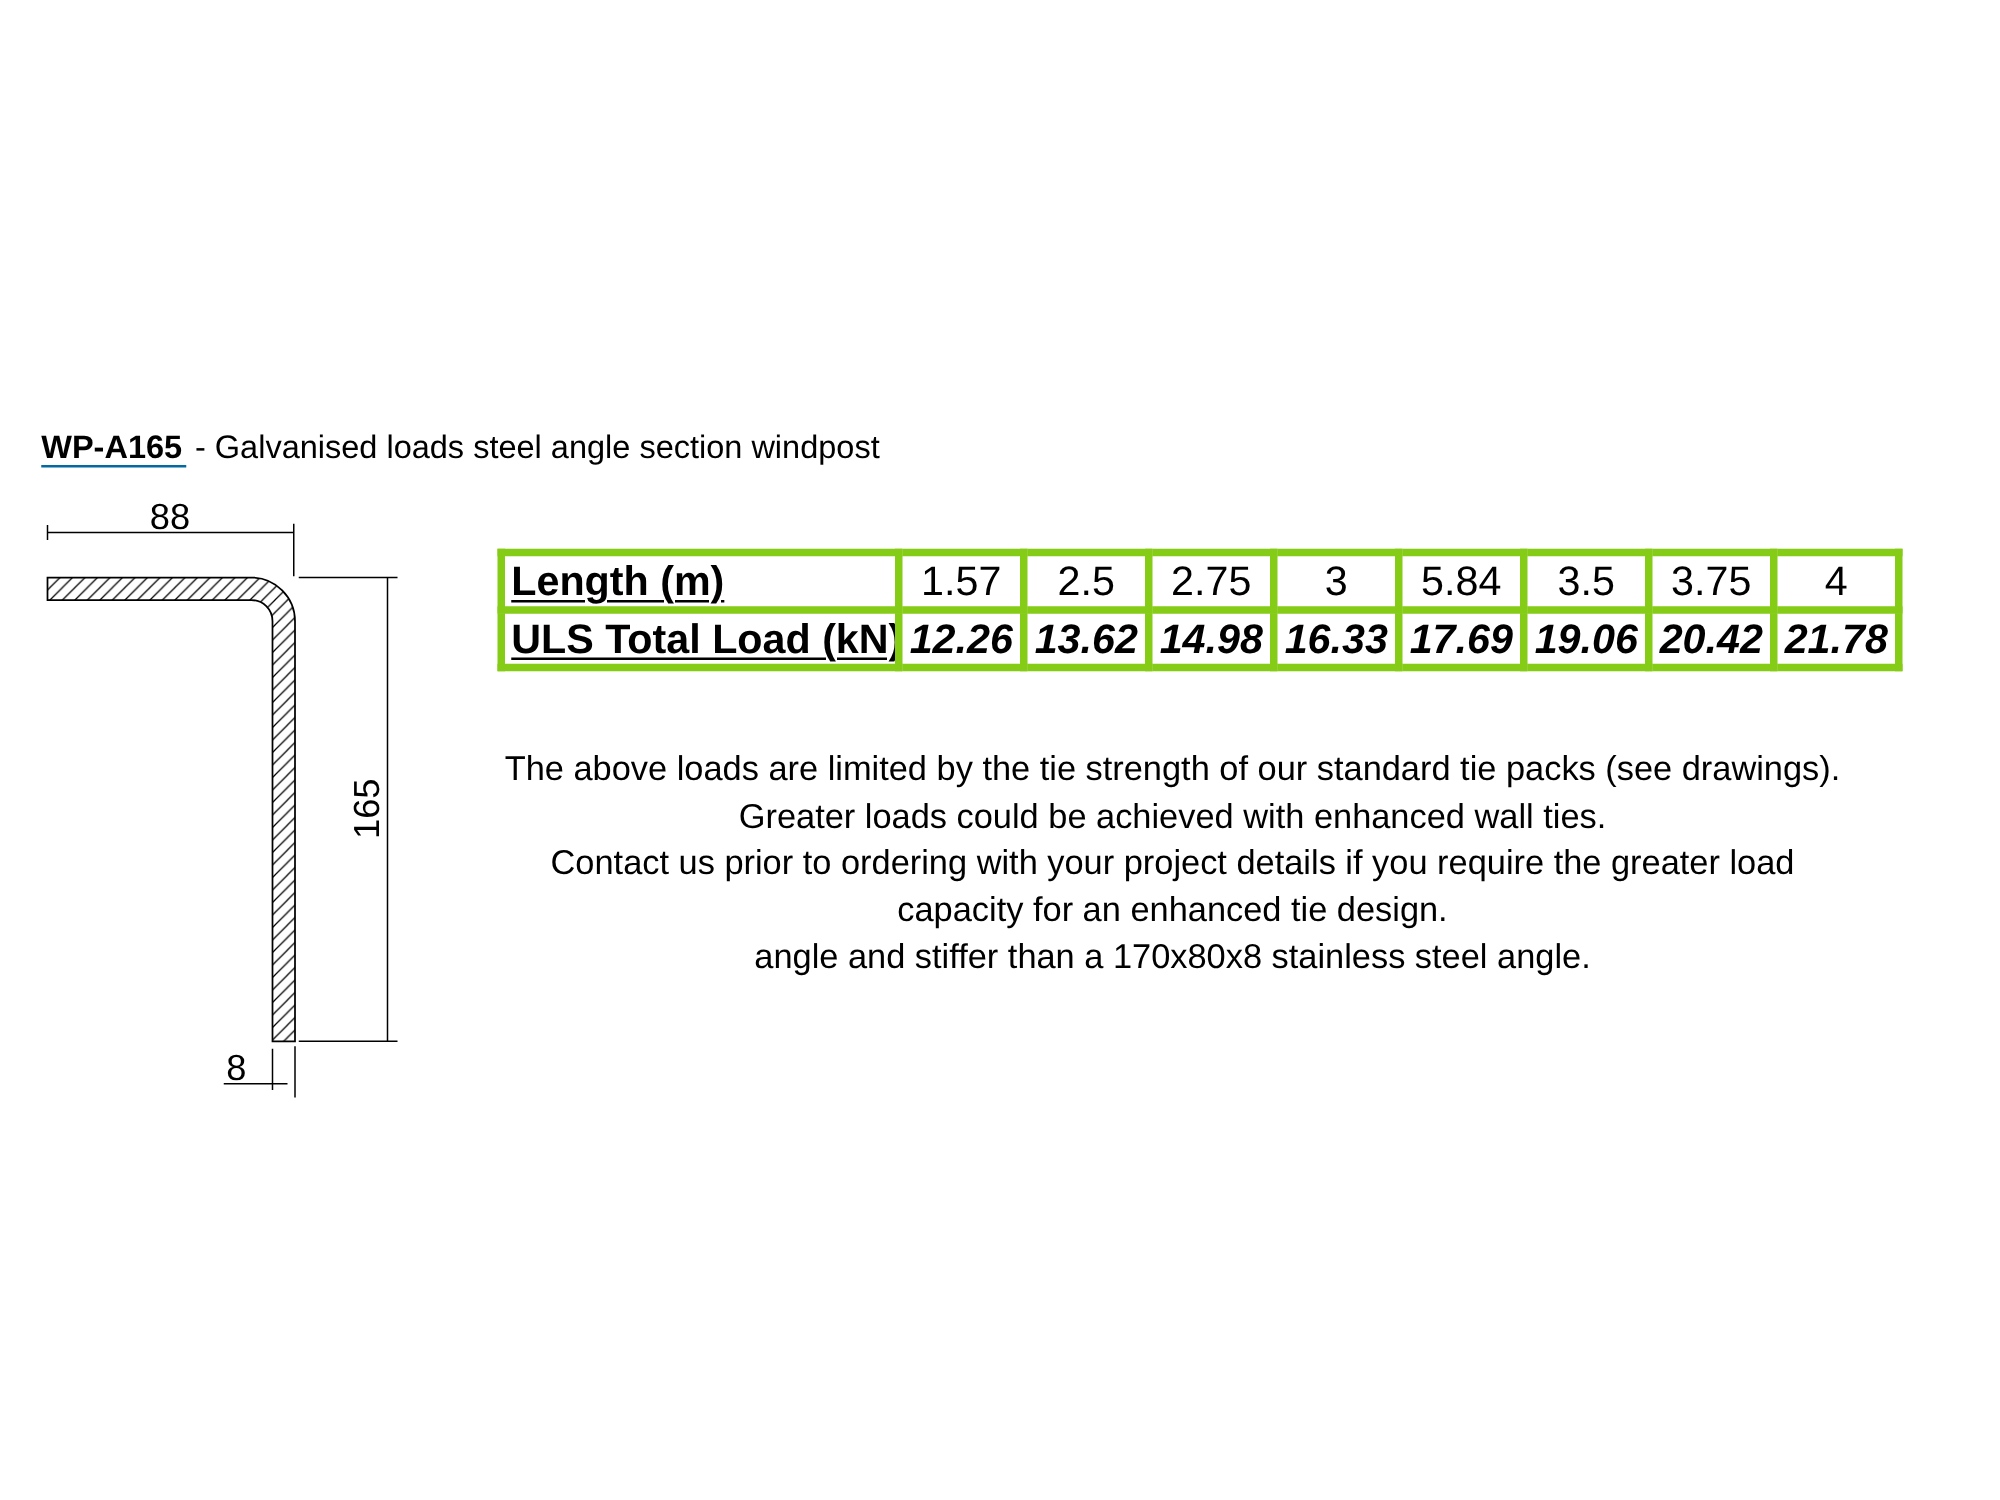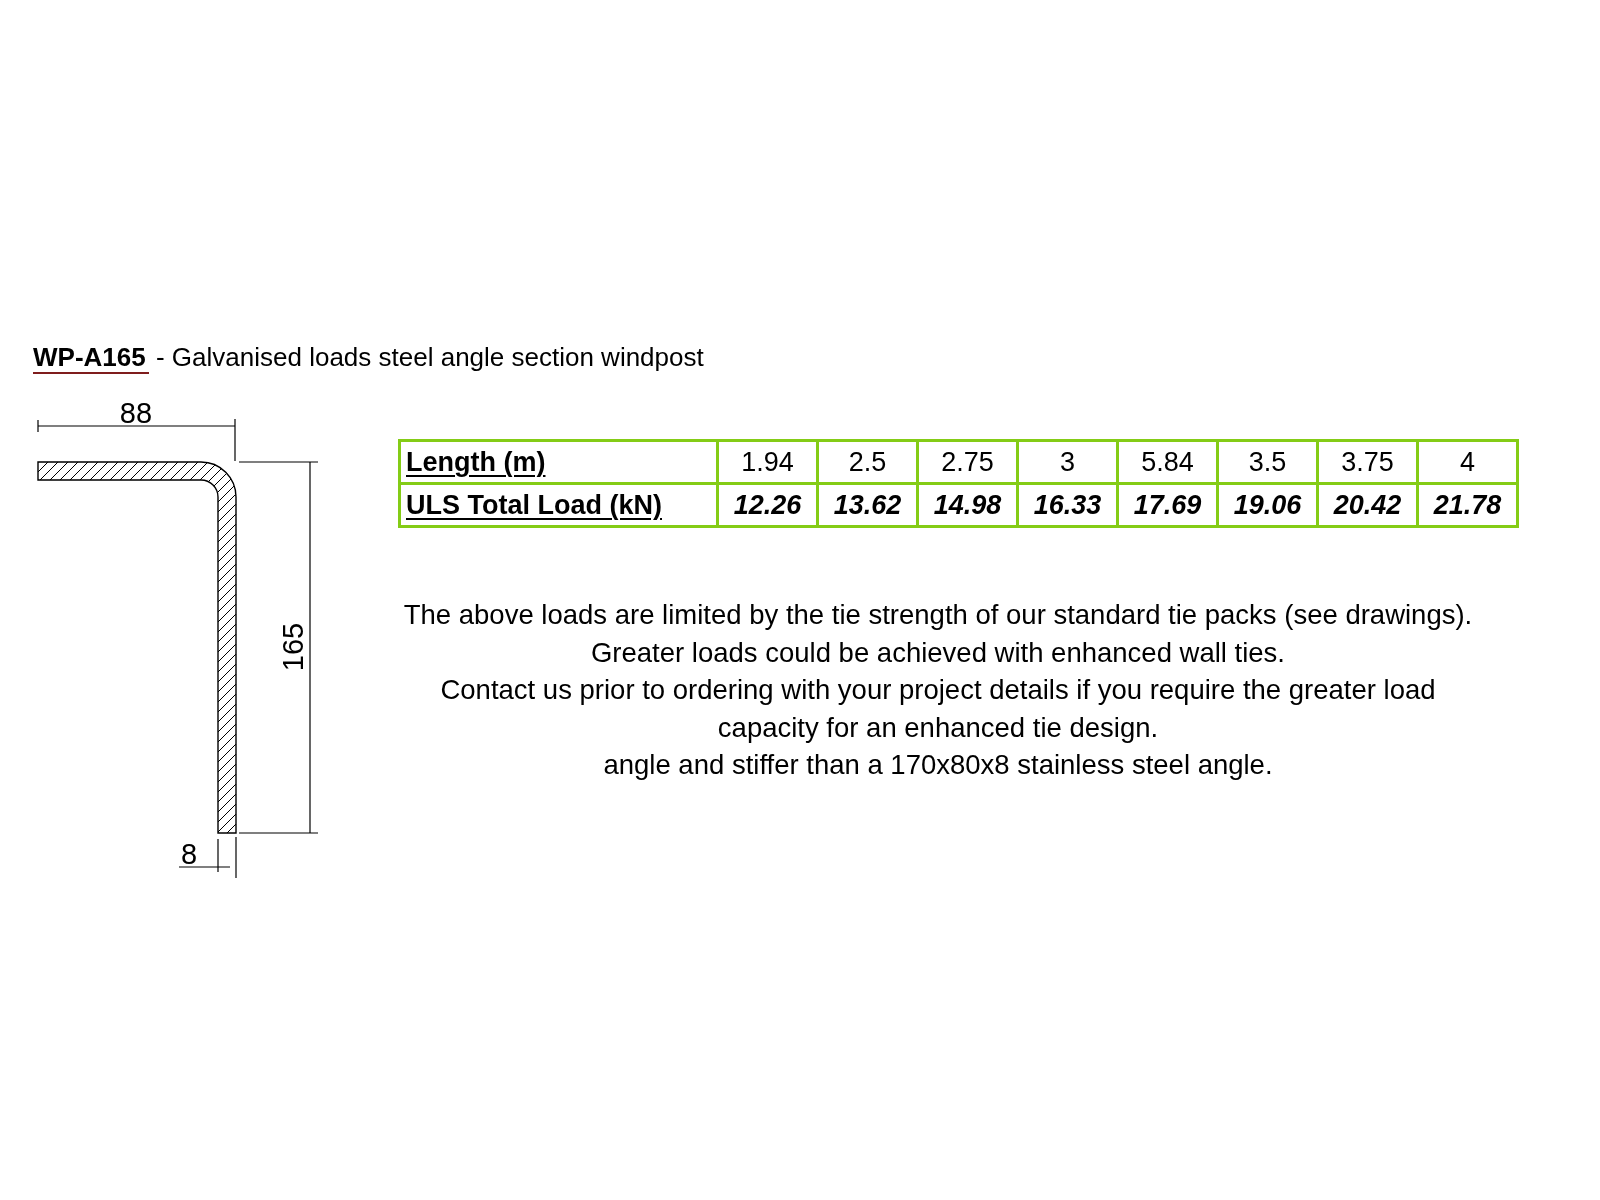--- a/index.html
+++ b/index.html
@@ -2,27 +2,27 @@
 <html><head>
 <meta charset="utf-8">
 <style>
   html,body{margin:0;padding:0;background:#fff;}
   #page{
     position:relative;width:1600px;height:1200px;background:#ffffff;overflow:hidden;
     font-family:"Liberation Sans","DejaVu Sans",sans-serif;color:#000;
   }
   
   #title{position:absolute;left:33px;top:342px;font-size:26px;line-height:30px;white-space:nowrap;}
-  #title .code{font-weight:bold;border-bottom:2px solid #7f1d1d;padding-right:3px;}
+  #title .code{font-weight:bold;border-bottom:2px solid #0369a1;padding-right:3px;}
   
   #drawing{position:absolute;left:0;top:380px;}
   
   #tablewrap{position:absolute;left:398px;top:439px;}
   table.loads{border-collapse:collapse;table-layout:fixed;width:1119px;}
-  table.loads td{border:3px solid #84cc16;height:40px;font-size:27px;vertical-align:middle;
+  table.loads td{border:6px solid #84cc16;height:40px;font-size:33px;vertical-align:middle;
     padding:0;overflow:hidden;white-space:nowrap;}
   table.loads td.rowlabel{font-weight:bold;text-align:left;padding-left:5px;}
   table.loads td.rowlabel span{text-decoration:underline;text-decoration-thickness:2px;text-underline-offset:4px;}
   table.loads td.val{text-align:center;}
   table.loads tr.boldvals td.val{font-weight:bold;font-style:italic;}
   
   #notes{position:absolute;left:330px;top:596px;width:1216px;text-align:center;
     font-size:27.5px;line-height:37.5px;}
   #notes div{white-space:nowrap;text-align:center;}
   
@@ -79,21 +79,21 @@
           <col style="width:100px">
           <col style="width:100px">
         <col style="width:100px">
           <col style="width:100px">
           <col style="width:100px">
           <col style="width:100px">
       </colgroup>
       <tbody>
         <tr>
           <td class="rowlabel"><span>Length (m)</span></td>
-          <td class="val">1.94</td>
+          <td class="val">1.57</td>
           <td class="val">2.5</td>
           <td class="val">2.75</td>
           <td class="val">3</td>
           <td class="val">5.84</td>
           <td class="val">3.5</td>
           <td class="val">3.75</td>
           <td class="val">4</td>
         </tr>
         <tr class="boldvals">
           <td class="rowlabel"><span>ULS Total Load (kN)</span></td>

